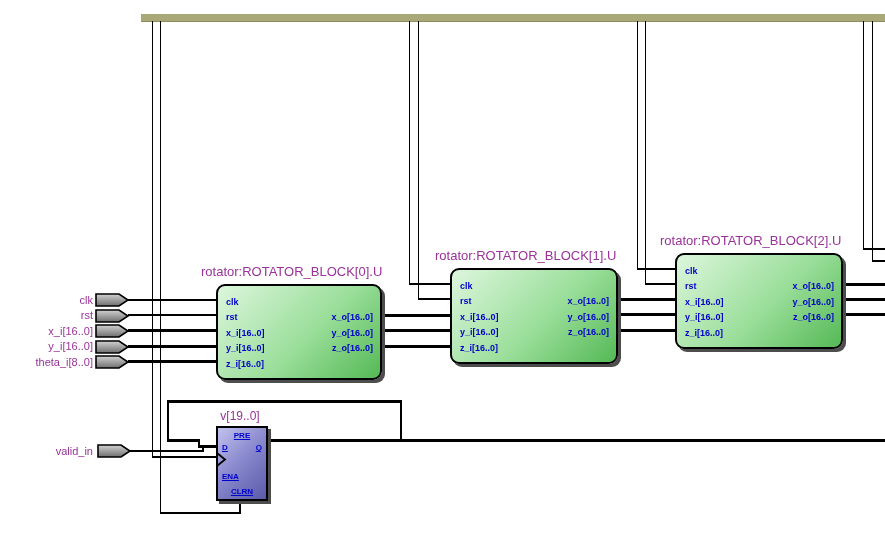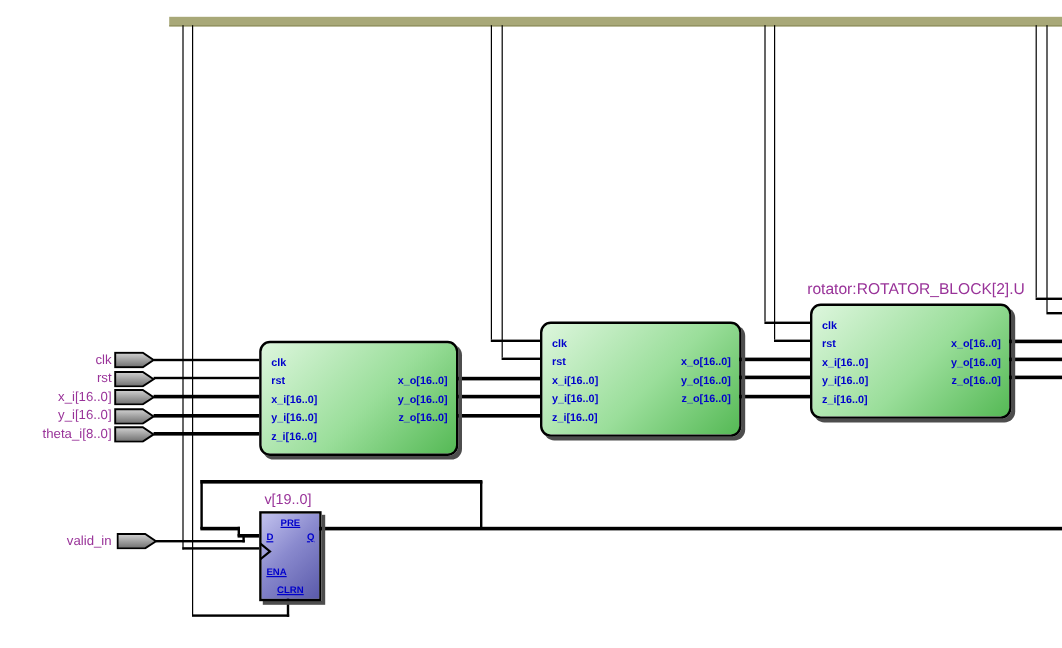--- a/index.html
+++ b/index.html
@@ -13,21 +13,21 @@
     position:absolute;left:0;width:93px;text-align:right;
     color:var(--label-purple);font-size:11px;line-height:12px;white-space:nowrap;
   }
   .pin{position:absolute;}
   .rblock{
     position:absolute;border:2px solid #000;border-radius:9px;
     background:linear-gradient(135deg,var(--block-fill-light) 0%,#9ade9a 55%,var(--block-fill-dark) 100%);
     box-shadow:3px 3px 0 #4d4d4d;
   }
   .rtitle{
-    position:absolute;text-align:right;color:var(--label-purple);
+    position:absolute;text-align:left;color:var(--label-purple);
     font-size:13px;line-height:14px;white-space:nowrap;
   }
   .port{
     position:absolute;color:var(--port-blue);font-size:9px;font-weight:bold;
     line-height:10px;white-space:nowrap;
   }
   .port.out{text-align:right;}
   .ff{
     position:absolute;border:2px solid #000;
     background:linear-gradient(135deg,var(--ff-fill-light) 0%,#8a8ace 45%,var(--ff-fill-dark) 100%);
@@ -126,31 +126,33 @@
   <svg class="pin" style="left:95px;top:340px;" width="35" height="14">
       <path d="M1,1 H24 L33,7 L24,13 H1 Z" fill="url(#pingrad)" stroke="#000" stroke-width="1.6"></path>
     </svg>
   <svg class="pin" style="left:95px;top:355px;" width="35" height="14">
       <path d="M1,1 H24 L33,7 L24,13 H1 Z" fill="url(#pingrad)" stroke="#000" stroke-width="1.6"></path>
     </svg>
   <svg class="pin" style="left:97px;top:444px;" width="35" height="14">
       <path d="M1,1 H24 L33,7 L24,13 H1 Z" fill="url(#pingrad)" stroke="#000" stroke-width="1.6"></path>
     </svg>
 
+  <div class="rtitle" style="left:201px;top:265px;width:192px;">rotator:ROTATOR_BLOCK[0].U</div>
   <div class="rblock" style="left:216px;top:284px;width:162px;height:92px;">
     <div class="port" style="left:8px;top:11px;">clk</div>
     <div class="port" style="left:8px;top:26px;">rst</div>
     <div class="port" style="left:8px;top:42px;">x_i[16..0]</div>
     <div class="port" style="left:8px;top:57px;">y_i[16..0]</div>
     <div class="port" style="left:8px;top:73px;">z_i[16..0]</div>
     <div class="port out" style="right:7px;top:26px;">x_o[16..0]</div>
     <div class="port out" style="right:7px;top:42px;">y_o[16..0]</div>
     <div class="port out" style="right:7px;top:57px;">z_o[16..0]</div>
   </div>
 
+  <div class="rtitle" style="left:435px;top:249px;width:194px;">rotator:ROTATOR_BLOCK[1].U</div>
   <div class="rblock" style="left:450px;top:268px;width:164px;height:92px;">
     <div class="port" style="left:8px;top:11px;">clk</div>
     <div class="port" style="left:8px;top:26px;">rst</div>
     <div class="port" style="left:8px;top:42px;">x_i[16..0]</div>
     <div class="port" style="left:8px;top:57px;">y_i[16..0]</div>
     <div class="port" style="left:8px;top:73px;">z_i[16..0]</div>
     <div class="port out" style="right:7px;top:26px;">x_o[16..0]</div>
     <div class="port out" style="right:7px;top:42px;">y_o[16..0]</div>
     <div class="port out" style="right:7px;top:57px;">z_o[16..0]</div>
   </div>

